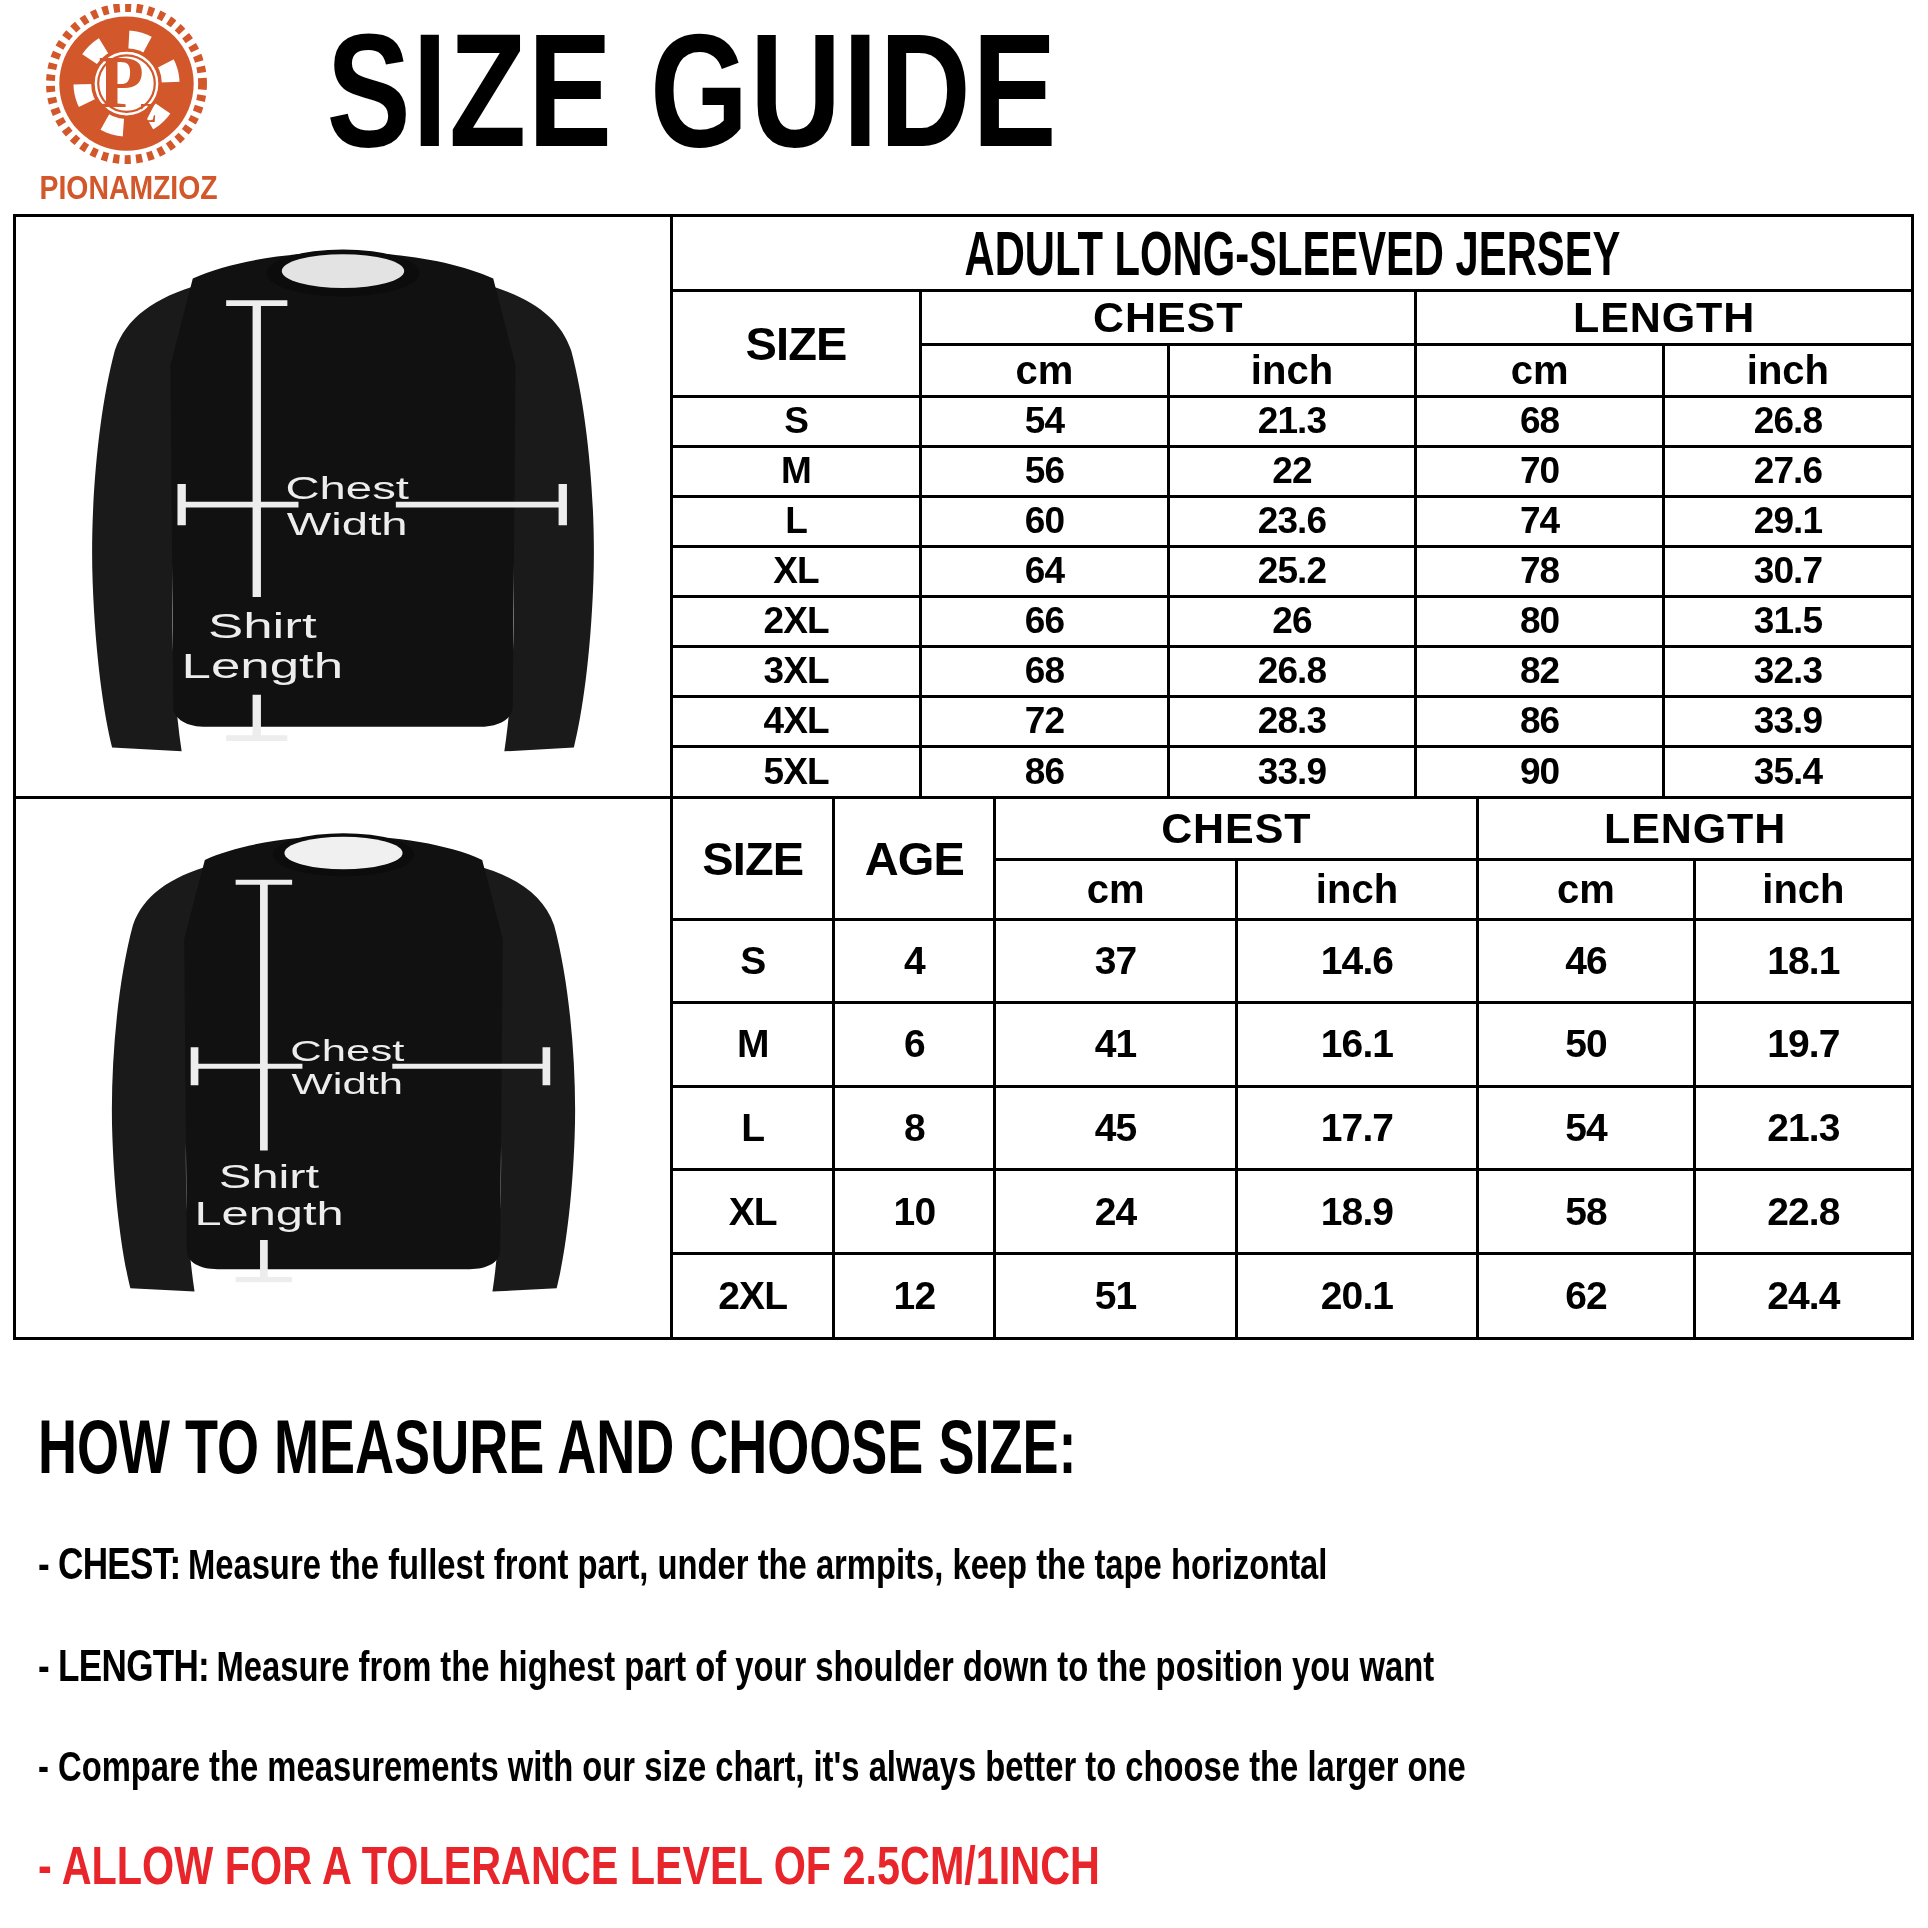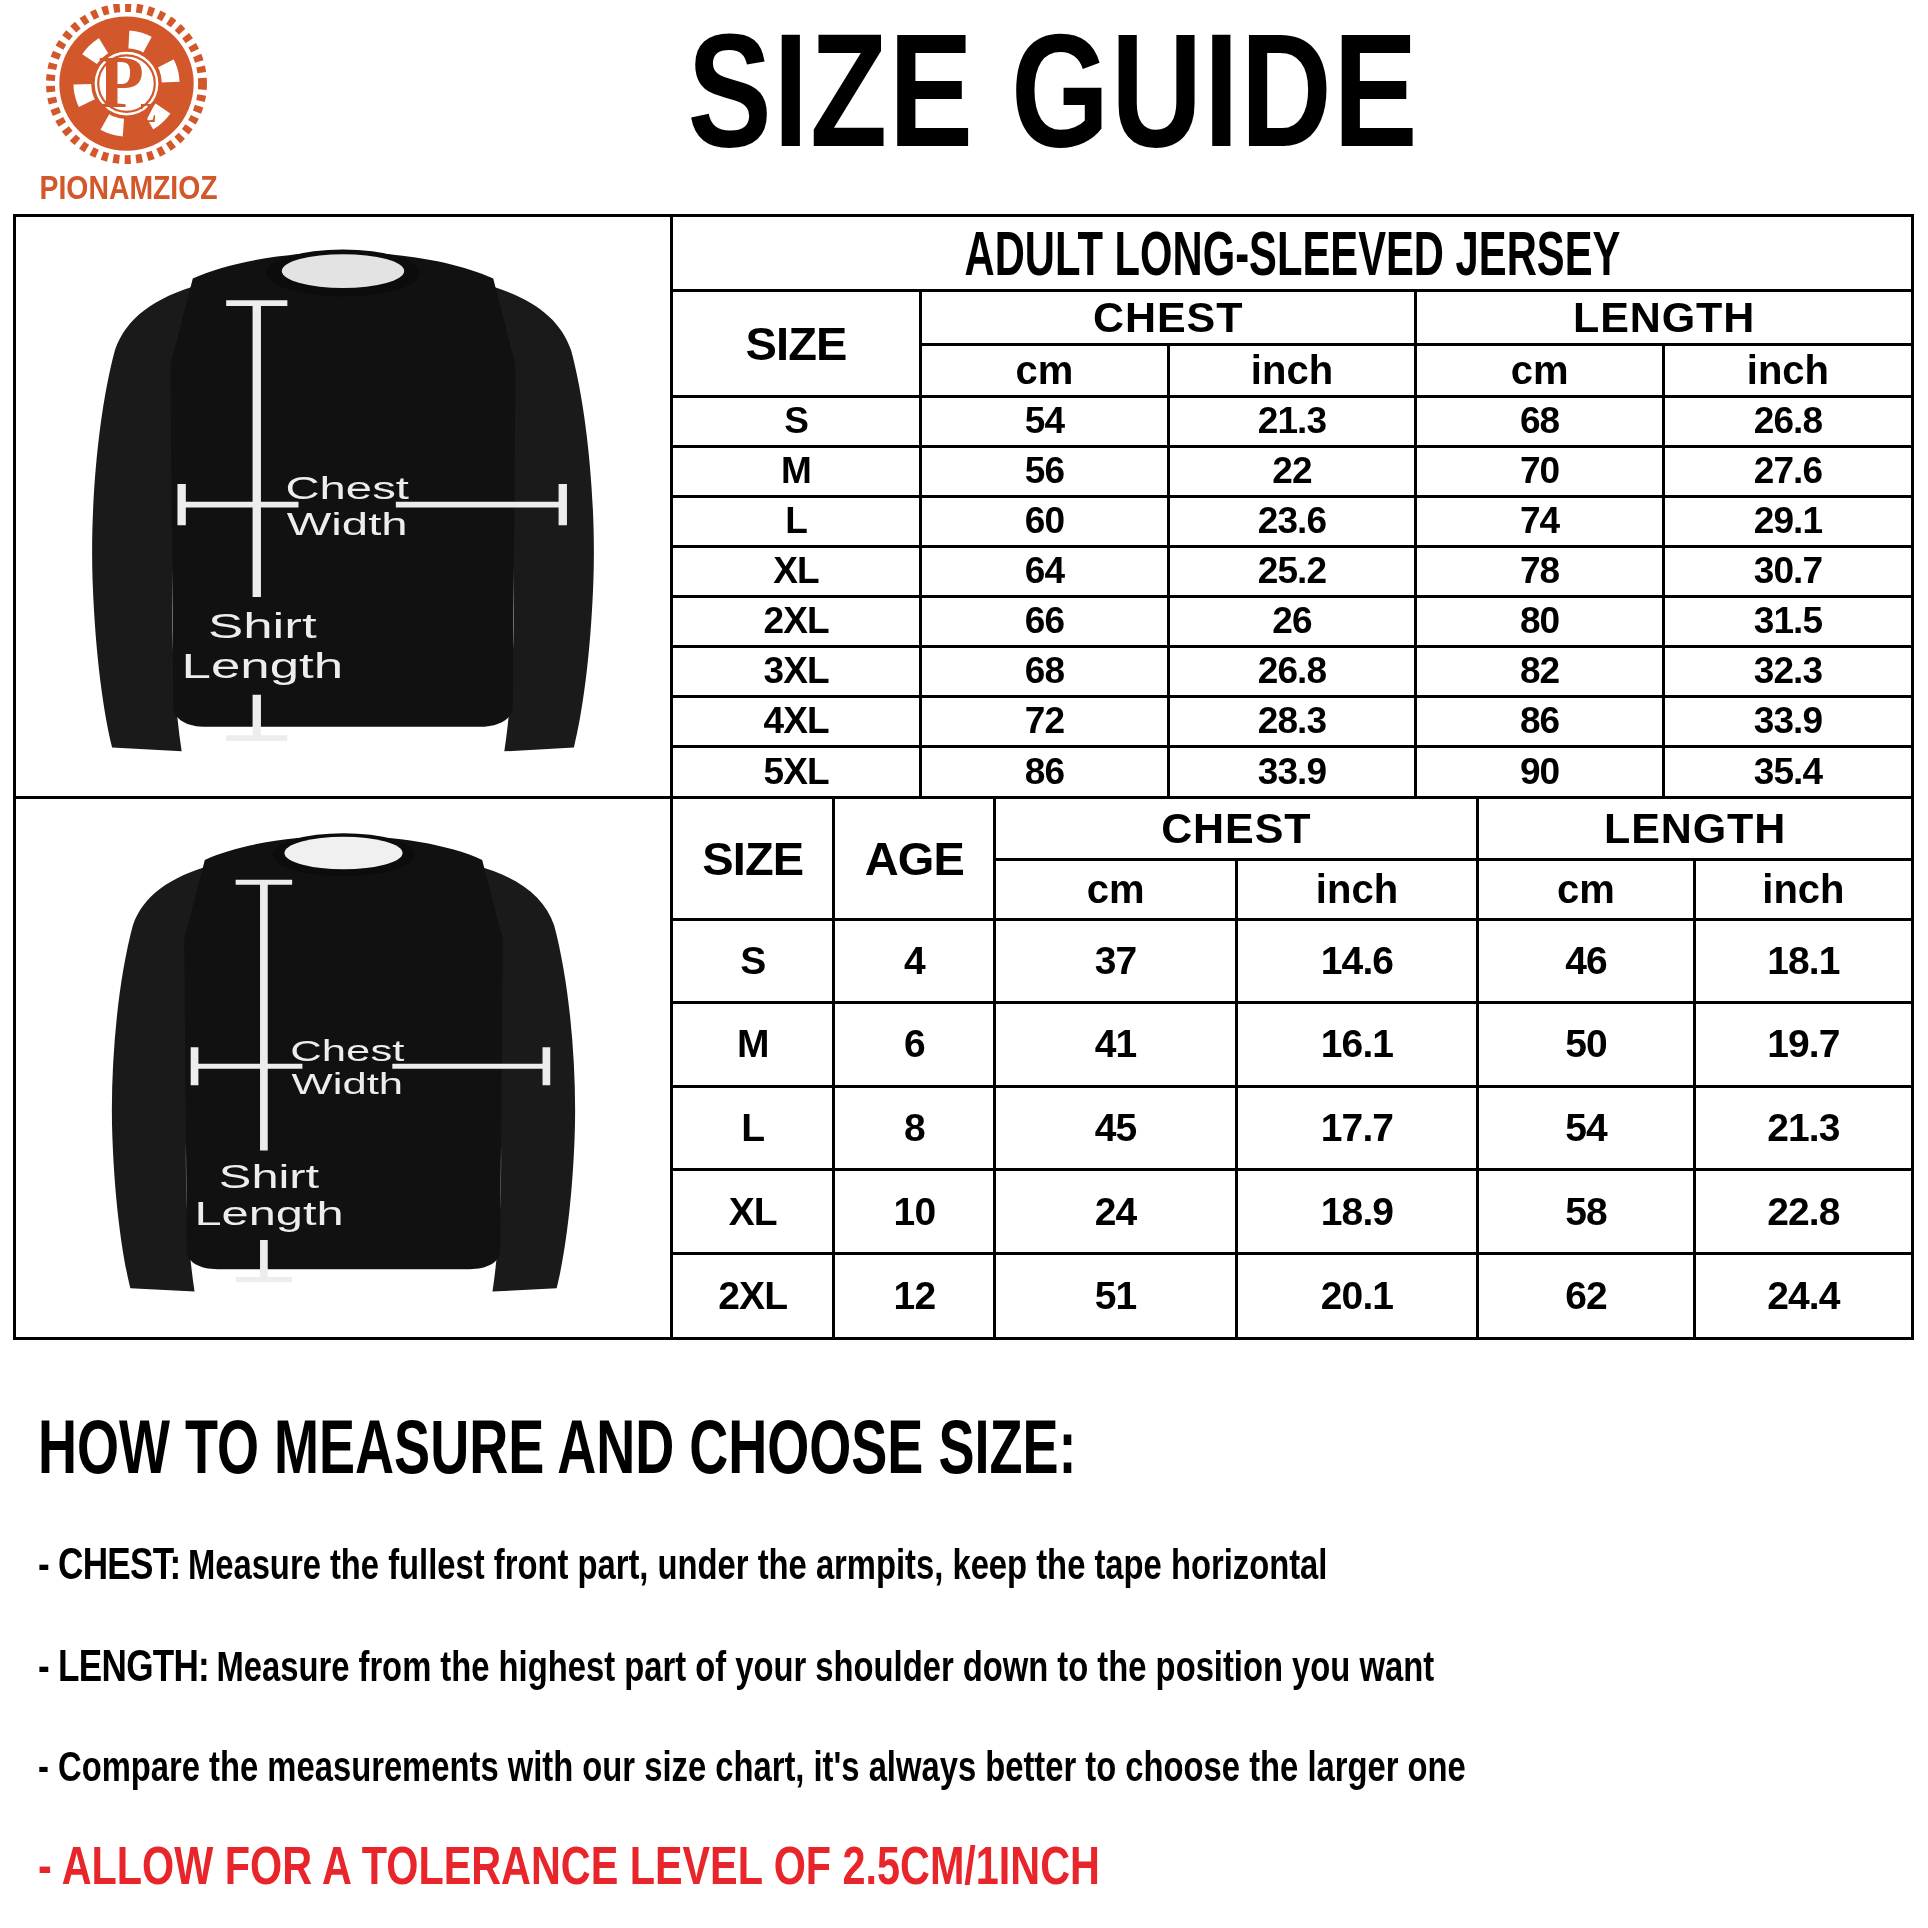--- a/index.html
+++ b/index.html
@@ -5,21 +5,21 @@
   html,body{margin:0;padding:0;}
   body{
     width:1928px;height:1928px;position:relative;background:#fff;
     font-family:"Liberation Sans",sans-serif;color:#000;overflow:hidden;
   }
   
   .logo-wrap{position:absolute;left:24.5px;top:3.8px;width:203px;text-align:center;}
   .logo-wrap svg{width:181px;height:168px;}
   .brand-name{display:inline-block;color:#d2572b;font-weight:bold;font-size:33px;
     transform:scaleX(.86);transform-origin:center;letter-spacing:0;white-space:nowrap;margin-top:-5.6px;}
-  .page-title{position:absolute;left:235px;right:56px;top:11.3px;text-align:center;}
+  .page-title{position:absolute;left:235px;right:56px;top:11.3px;}
   .page-title span{display:inline-block;font-size:158px;line-height:1;font-weight:bold;
     transform:scale(.8,1.02);transform-origin:center;letter-spacing:1.9px;white-space:nowrap;}
   
   .main-box{position:absolute;left:13px;top:214px;width:1901px;height:1126px;
     border:3.8px solid #000;box-sizing:border-box;display:grid;
     grid-template-columns:657px 1fr;grid-template-rows:582px 1fr;}
   .cell{overflow:hidden;box-sizing:border-box;}
   .shirt-cell{display:flex;align-items:center;justify-content:center;border-right:3.8px solid #000;background:#fff;}
   .row-top{border-bottom:3.8px solid #000;}
   .table-cell{display:flex;flex-direction:column;}

